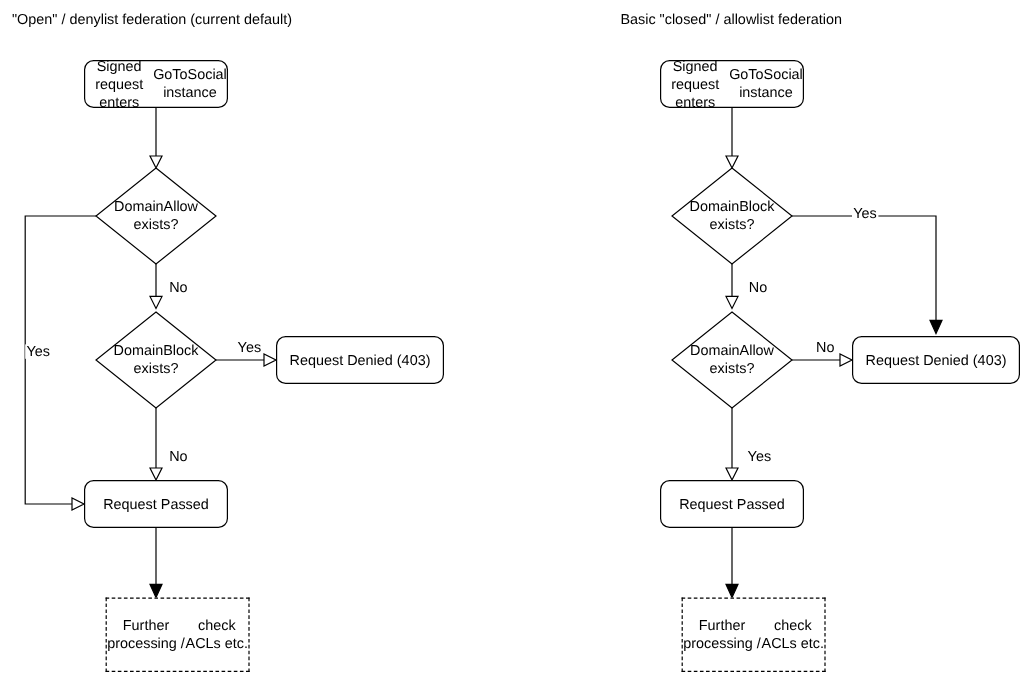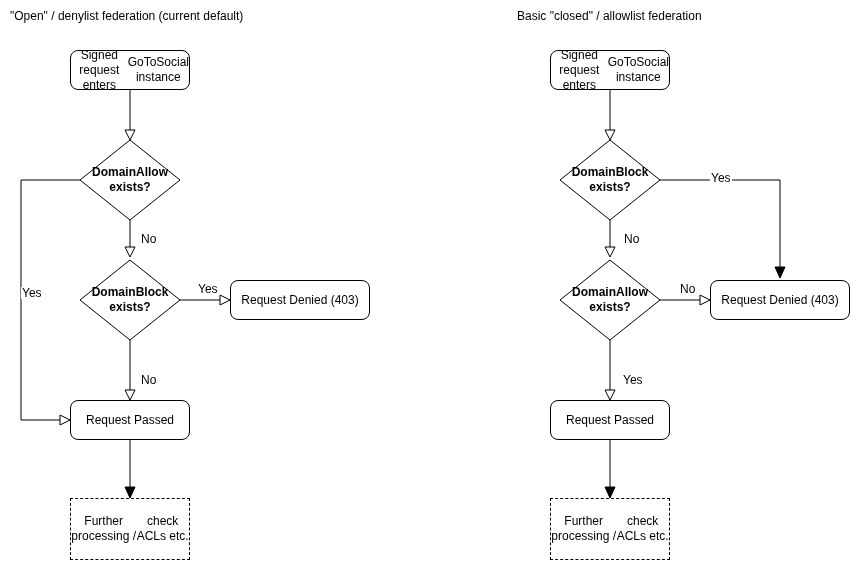--- a/index.html
+++ b/index.html
@@ -20,25 +20,25 @@
   .diamond { fill:var(--fill,#fff); stroke:var(--stroke,#000); stroke-width:1; }
   .title {
     position:absolute; font-size:12px; line-height:14px; white-space:nowrap;
   }
   .node {
     position:absolute; background:var(--fill,#fff); border:1px solid var(--stroke,#000);
     display:flex; flex-direction:row; align-items:center; justify-content:center;
     text-align:center; font-size:12px; line-height:15px;
   }
   .rounded { border-radius:8px; }
-  .dashed { border-style:dashed; border-radius:0; }
+  .dashed { border-style:dashed; border-radius:0;margin-left:18px; }
   .diamond-text {
     position:absolute; display:flex; flex-direction:column;
     align-items:center; justify-content:center; text-align:center;
-    font-size:12px; line-height:15px; background:transparent;font-weight:bold;
+    font-size:12px; line-height:15px; background:transparent;
   }
   .edge-label {
     position:absolute; font-size:12px; line-height:12px;
     background:var(--fill,#fff); padding:0 1px; white-space:nowrap;
   }
 </style>
 </head>
 <body style="color: rgb(0, 0, 0);">
 
 <div class="canvas">

